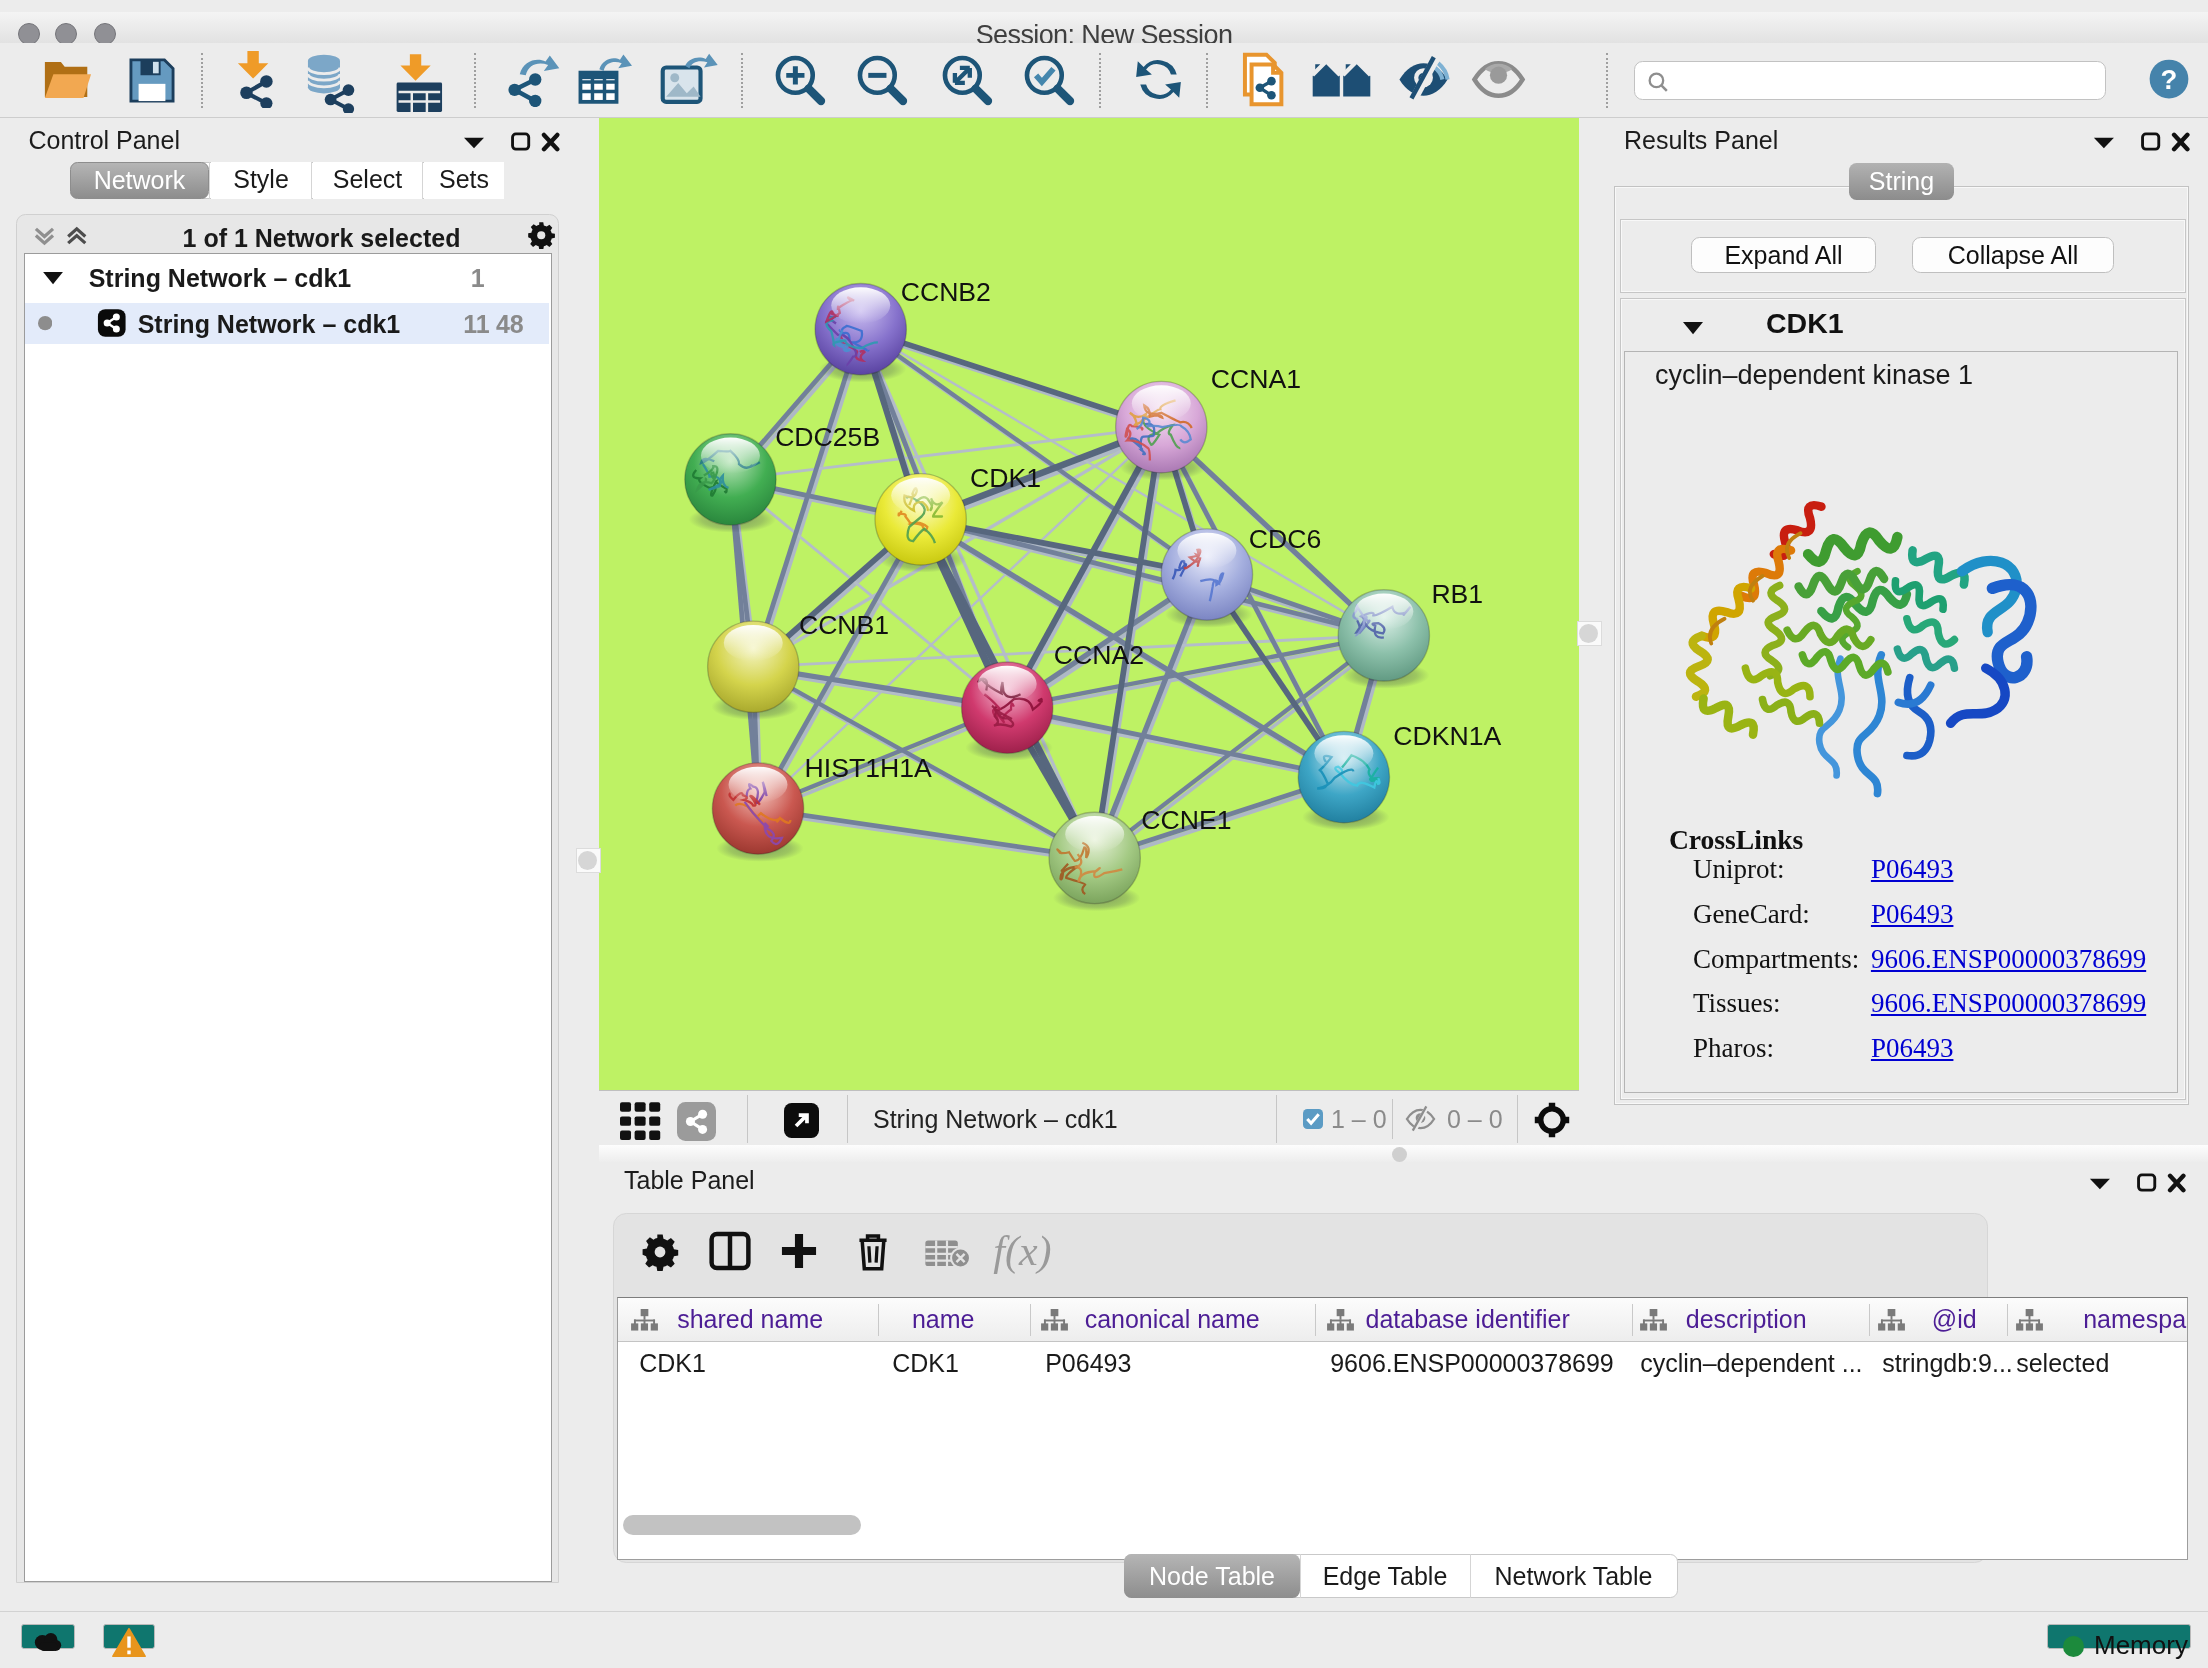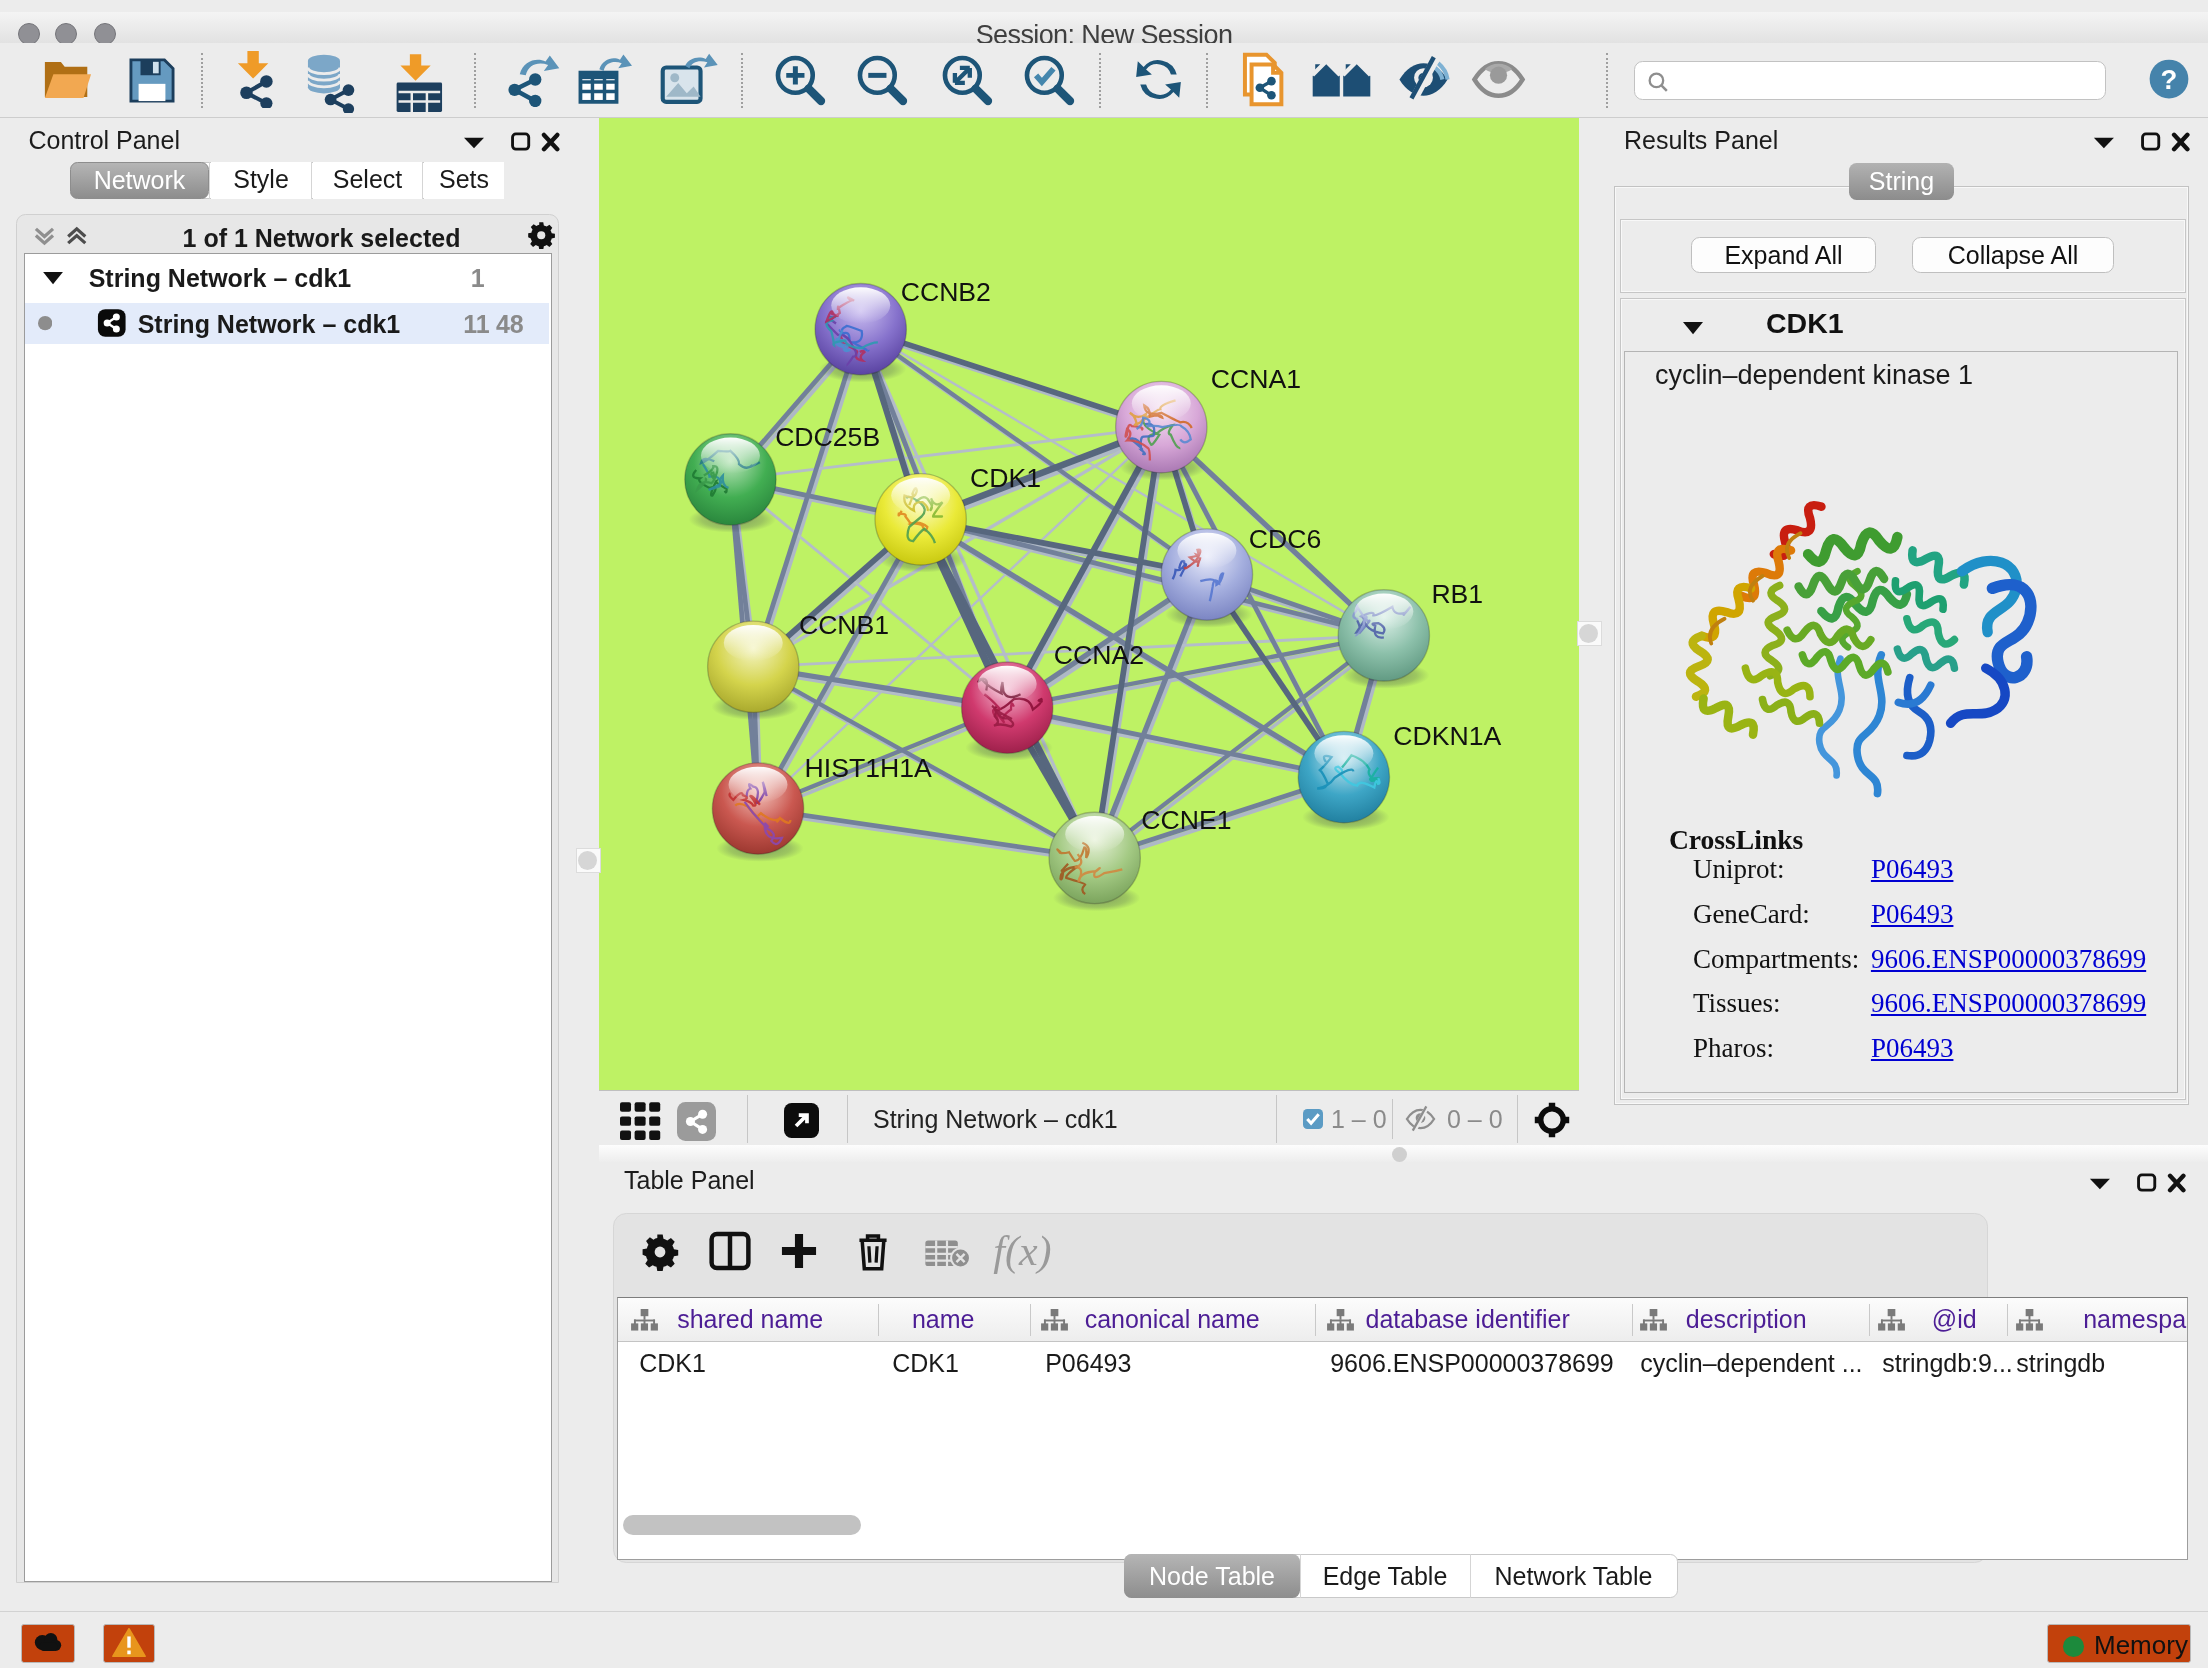--- a/index.html
+++ b/index.html
@@ -48,21 +48,21 @@
 
   
   #resultspanel { left:1579px; top:118px; width:630px; height:1044px; }
 
   
   #tablepanel { left:599px; top:1145px; width:1609px; height:466px; }
 
   
   #bottombar { left:0; top:1611px; width:2208px; height:57px; background:#ececec;
     border-top:1px solid #d2d2d2; }
-  .bbtn { position:absolute; top:12.4px; height:39px; background:#c2410c;
+  .bbtn { position:absolute; top:12.4px; height:25px; background:#0f766e;
     border:1.9px solid #b9b9b9; border-radius:2.9px; }
   .thc { position:absolute; top:6.7px; text-align:center; font-size:25px; color:#4c1d95; }
   .treei { position:absolute; width:27px; height:23px; }
   .clrow { position:absolute; left:68px; font-family:"Liberation Serif", serif; font-size:27px; color:#111; }
   .cll { display:inline-block; width:178px; }
   .cla { color:#0000d2; text-decoration:underline; position:absolute; left:178px; }
 </style>
 </head>
 <body>
   <svg width="0" height="0" style="position:absolute">
@@ -784,21 +784,21 @@
         <div class="thc" style="left:727px;width:245px">database identifier</div>
         <div class="thc" style="left:1026px;width:204px">description</div>
         <div class="thc" style="left:1269px;width:134px">@id</div>
         <div class="thc" style="left:1465px;width:190px;text-align:left">namespace</div>
         <div style="position:absolute;left:21px;top:51px">CDK1</div>
         <div style="position:absolute;left:274px;top:51px">CDK1</div>
         <div style="position:absolute;left:427px;top:51px">P06493</div>
         <div style="position:absolute;left:712px;top:51px">9606.ENSP00000378699</div>
         <div style="position:absolute;left:1022px;top:51px">cyclin–dependent ...</div>
         <div style="position:absolute;left:1264px;top:51px">stringdb:9...</div>
-        <div style="position:absolute;left:1398px;top:51px">stringdb</div>
+        <div style="position:absolute;left:1398px;top:51px">selected</div>
       </div>
 
       <div style="position:absolute;left:8.6px;top:301px;width:238px;height:20px;border-radius:10.5px;background:#c2c2c2"></div>
     </div>
 
     <div style="position:absolute;left:525px;top:409px;height:44px;width:554px;background:#fff;border:1px solid #c9c9c9;border-radius:7.6px"></div>
     <div style="position:absolute;left:701px;top:409px;height:44px;width:1px;background:#d5d5d5"></div>
     <div style="position:absolute;left:871px;top:409px;height:44px;width:1px;background:#d5d5d5"></div>
     <div style="position:absolute;left:525px;top:409px;height:44px;width:176px;background:linear-gradient(#b5b5b5,#8d8d8d);border-radius:7.6px;color:#fff;font-size:25px;text-align:center;line-height:44px">Node Table</div>
     <div style="position:absolute;left:701px;top:409px;height:44px;width:170px;font-size:25px;color:#1a1a1a;text-align:center;line-height:44px">Edge Table</div>

